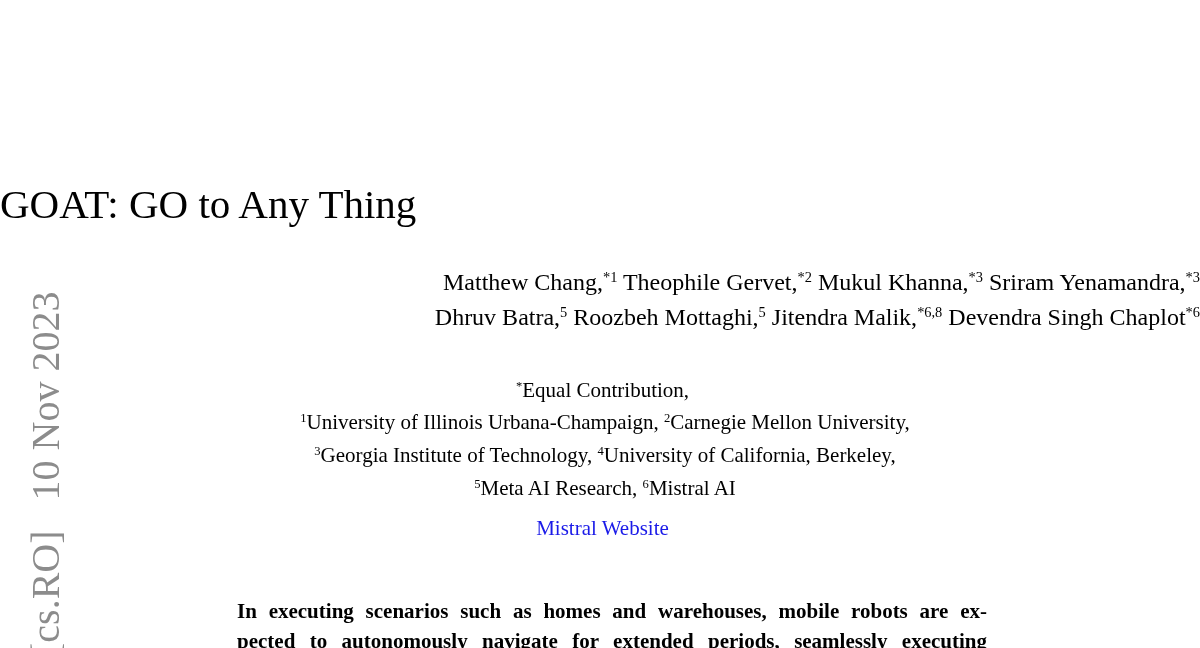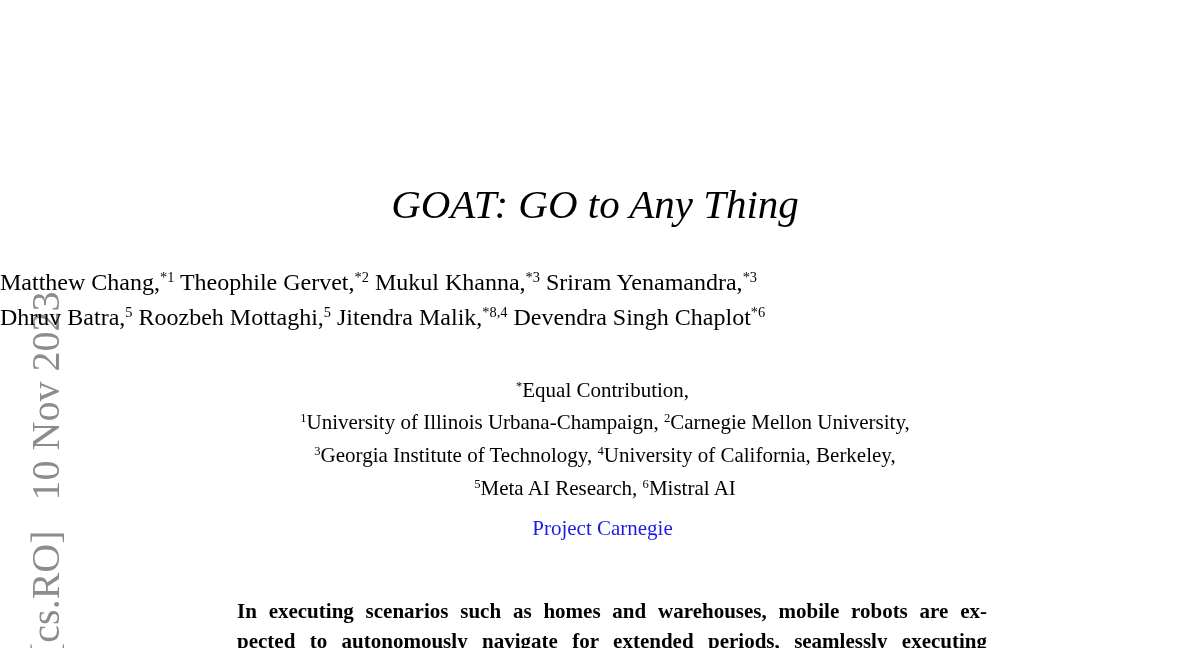--- a/index.html
+++ b/index.html
@@ -27,32 +27,30 @@
     font-size: 40px;
     line-height: 1;
     white-space: pre;
     color: #8c8c8c;
   }
   .paper-title {
     position: absolute;
     top: 184px;
     left: 0;
     width: 1190px;
-    text-align: center;
     font-size: 41px;
     line-height: 1;
     white-space: nowrap;
-    font-style: italic;
   }
   .authors-block {
     position: absolute;
     top: 265px;
     left: 0;
     width: 1200px;
-    text-align: left;
+    text-align: right;
     font-size: 24px;
     line-height: 35px;
   }
   .author-line { white-space: nowrap; }
   .equal-contribution {
     position: absolute;
     top: 378px;
     left: 0;
     width: 1205px;
     text-align: center;
@@ -107,33 +105,33 @@
 <body>
 
 <div class="page">
 
   <div class="arxiv-stamp" style="color: rgb(140, 140, 140);">[cs.RO]   10 Nov 2023</div>
 
   <div class="paper-title">GOAT: GO to Any Thing</div>
 
   <div class="authors-block">
     <div class="author-line">Matthew Chang,<span class="sup">*1</span> Theophile Gervet,<span class="sup">*2</span> Mukul Khanna,<span class="sup">*3</span> Sriram Yenamandra,<span class="sup">*3</span></div>
-    <div class="author-line">Dhruv Batra,<span class="sup">5</span> Roozbeh Mottaghi,<span class="sup">5</span> Jitendra Malik,<span class="sup">*8,4</span> Devendra Singh Chaplot<span class="sup">*6</span></div>
+    <div class="author-line">Dhruv Batra,<span class="sup">5</span> Roozbeh Mottaghi,<span class="sup">5</span> Jitendra Malik,<span class="sup">*6,8</span> Devendra Singh Chaplot<span class="sup">*6</span></div>
   </div>
 
   <div class="equal-contribution"><span class="sup">*</span>Equal Contribution,</div>
 
   <div class="affiliations-block">
     <div class="affiliation-line"><span class="sup">1</span>University of Illinois Urbana-Champaign, <span class="sup">2</span>Carnegie Mellon University,</div>
     <div class="affiliation-line"><span class="sup">3</span>Georgia Institute of Technology, <span class="sup">4</span>University of California, Berkeley,</div>
     <div class="affiliation-line"><span class="sup">5</span>Meta AI Research, <span class="sup">6</span>Mistral AI</div>
   </div>
 
   <div class="project-link-row">
-    <a class="project-link" style="color: rgb(27, 27, 232);">Project Carnegie</a>
+    <a class="project-link" style="color: rgb(27, 27, 232);">Mistral Website</a>
   </div>
 
   <div class="abstract-block">
     <div class="abstract-line">In executing scenarios such as homes and warehouses, mobile robots are ex-</div>
     <div class="abstract-line">pected to autonomously navigate for extended periods, seamlessly executing</div>
   </div>
 
 </div>
 
 </body></html>

